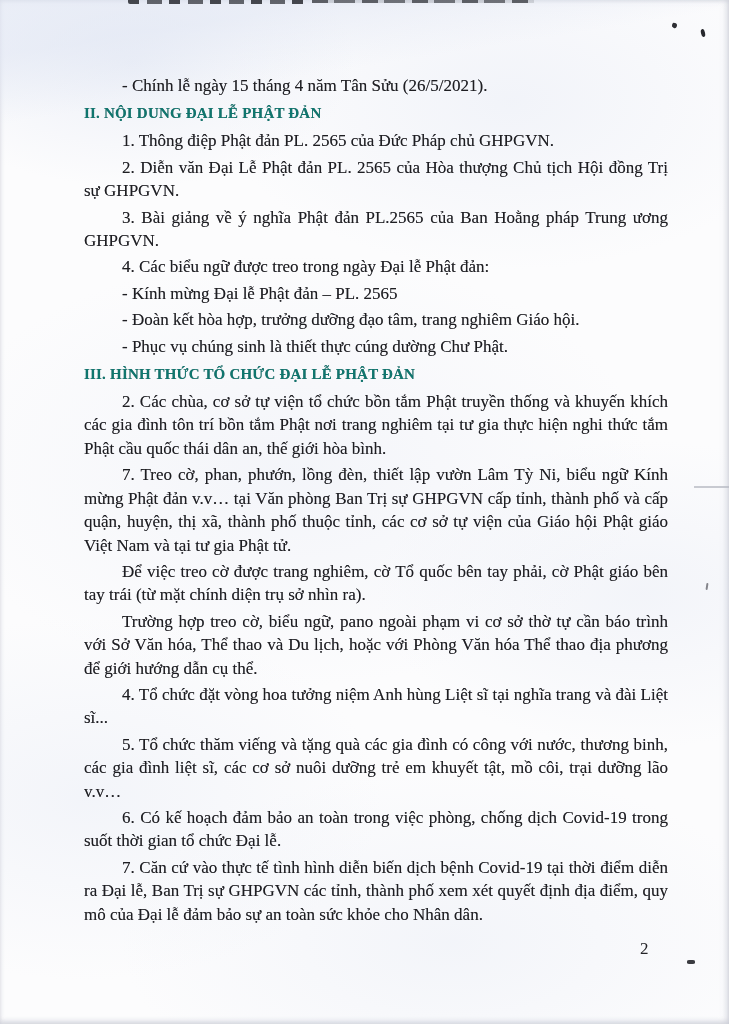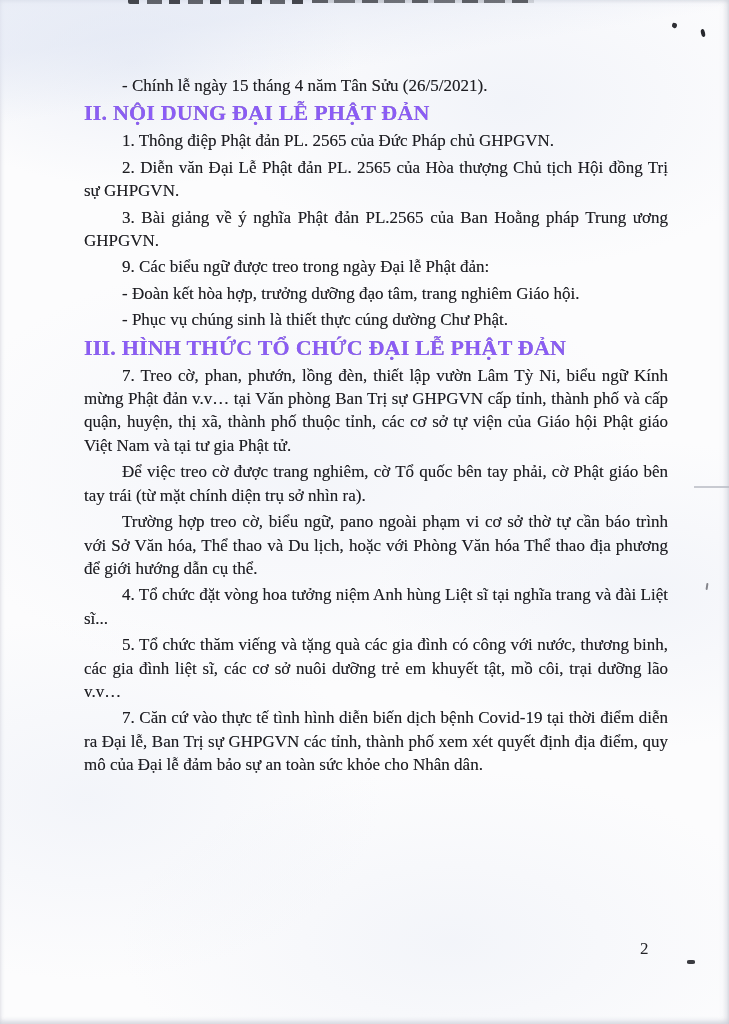--- a/index.html
+++ b/index.html
@@ -61,24 +61,24 @@
   }
   .content p {
     margin: 0 0 3px 0;
     text-indent: 38px;
   }
   .content p.banner-line {
     margin-bottom: 3px;
   }
   .content h2 {
     margin: 4px 0 4px 0;
-    font-size: 22px;
+    font-size: 15px;
     line-height: 24px;
     font-weight: bold;
-    color: #8b5cf6;
+    color: #0f766e;
     text-indent: 0;
     text-align: left;
     letter-spacing: 0.2px;
   }
   .page-number {
     position: absolute;
     left: 640px;
     top: 939px;
     font-size: 17px;
     color: #232327;
@@ -144,27 +144,30 @@
   <div class="streak-right"></div>
   <div class="tick-right"></div>
 
   <div class="content">
     <p>- Chính lễ ngày 15 tháng 4 năm Tân Sửu (26/5/2021).</p>
 
     <h2>II. NỘI DUNG ĐẠI LỄ PHẬT ĐẢN</h2>
     <p>1. Thông điệp Phật đản PL. 2565 của Đức Pháp chủ GHPGVN.</p>
     <p>2. Diễn văn Đại Lễ Phật đản PL. 2565 của Hòa thượng Chủ tịch Hội đồng Trị sự GHPGVN.</p>
     <p>3. Bài giảng về ý nghĩa Phật đản PL.2565 của Ban Hoằng pháp Trung ương GHPGVN.</p>
-    <p>9. Các biểu ngữ được treo trong ngày Đại lễ Phật đản:</p>
+    <p>4. Các biểu ngữ được treo trong ngày Đại lễ Phật đản:</p>
+    <p class="banner-line">- Kính mừng Đại lễ Phật đản – PL. 2565</p>
     <p class="banner-line">- Đoàn kết hòa hợp, trưởng dưỡng đạo tâm, trang nghiêm Giáo hội.</p>
     <p class="banner-line">- Phục vụ chúng sinh là thiết thực cúng dường Chư Phật.</p>
 
     <h2>III. HÌNH THỨC TỔ CHỨC ĐẠI LỄ PHẬT ĐẢN</h2>
+    <p>2. Các chùa, cơ sở tự viện tổ chức bồn tắm Phật truyền thống và khuyến khích các gia đình tôn trí bồn tắm Phật nơi trang nghiêm tại tư gia thực hiện nghi thức tắm Phật cầu quốc thái dân an, thế giới hòa bình.</p>
     <p>7. Treo cờ, phan, phướn, lồng đèn, thiết lập vườn Lâm Tỳ Ni, biểu ngữ Kính mừng Phật đản v.v… tại Văn phòng Ban Trị sự GHPGVN cấp tỉnh, thành phố và cấp quận, huyện, thị xã, thành phố thuộc tỉnh, các cơ sở tự viện của Giáo hội Phật giáo Việt Nam và tại tư gia Phật tử.</p>
     <p>Để việc treo cờ được trang nghiêm, cờ Tổ quốc bên tay phải, cờ Phật giáo bên tay trái (từ mặt chính diện trụ sở nhìn ra).</p>
     <p>Trường hợp treo cờ, biểu ngữ, pano ngoài phạm vi cơ sở thờ tự cần báo trình với Sở Văn hóa, Thể thao và Du lịch, hoặc với Phòng Văn hóa Thể thao địa phương để giới hướng dẫn cụ thể.</p>
     <p>4. Tổ chức đặt vòng hoa tưởng niệm Anh hùng Liệt sĩ tại nghĩa trang và đài Liệt sĩ...</p>
     <p>5. Tổ chức thăm viếng và tặng quà các gia đình có công với nước, thương binh, các gia đình liệt sĩ, các cơ sở nuôi dưỡng trẻ em khuyết tật, mồ côi, trại dưỡng lão v.v…</p>
+    <p>6. Có kế hoạch đảm bảo an toàn trong việc phòng, chống dịch Covid-19 trong suốt thời gian tổ chức Đại lễ.</p>
     <p>7. Căn cứ vào thực tế tình hình diễn biến dịch bệnh Covid-19 tại thời điểm diễn ra Đại lễ, Ban Trị sự GHPGVN các tỉnh, thành phố xem xét quyết định địa điểm, quy mô của Đại lễ đảm bảo sự an toàn sức khỏe cho Nhân dân.</p>
   </div>
 
   <div class="page-number">2</div>
 </div>
 
 </body></html>

